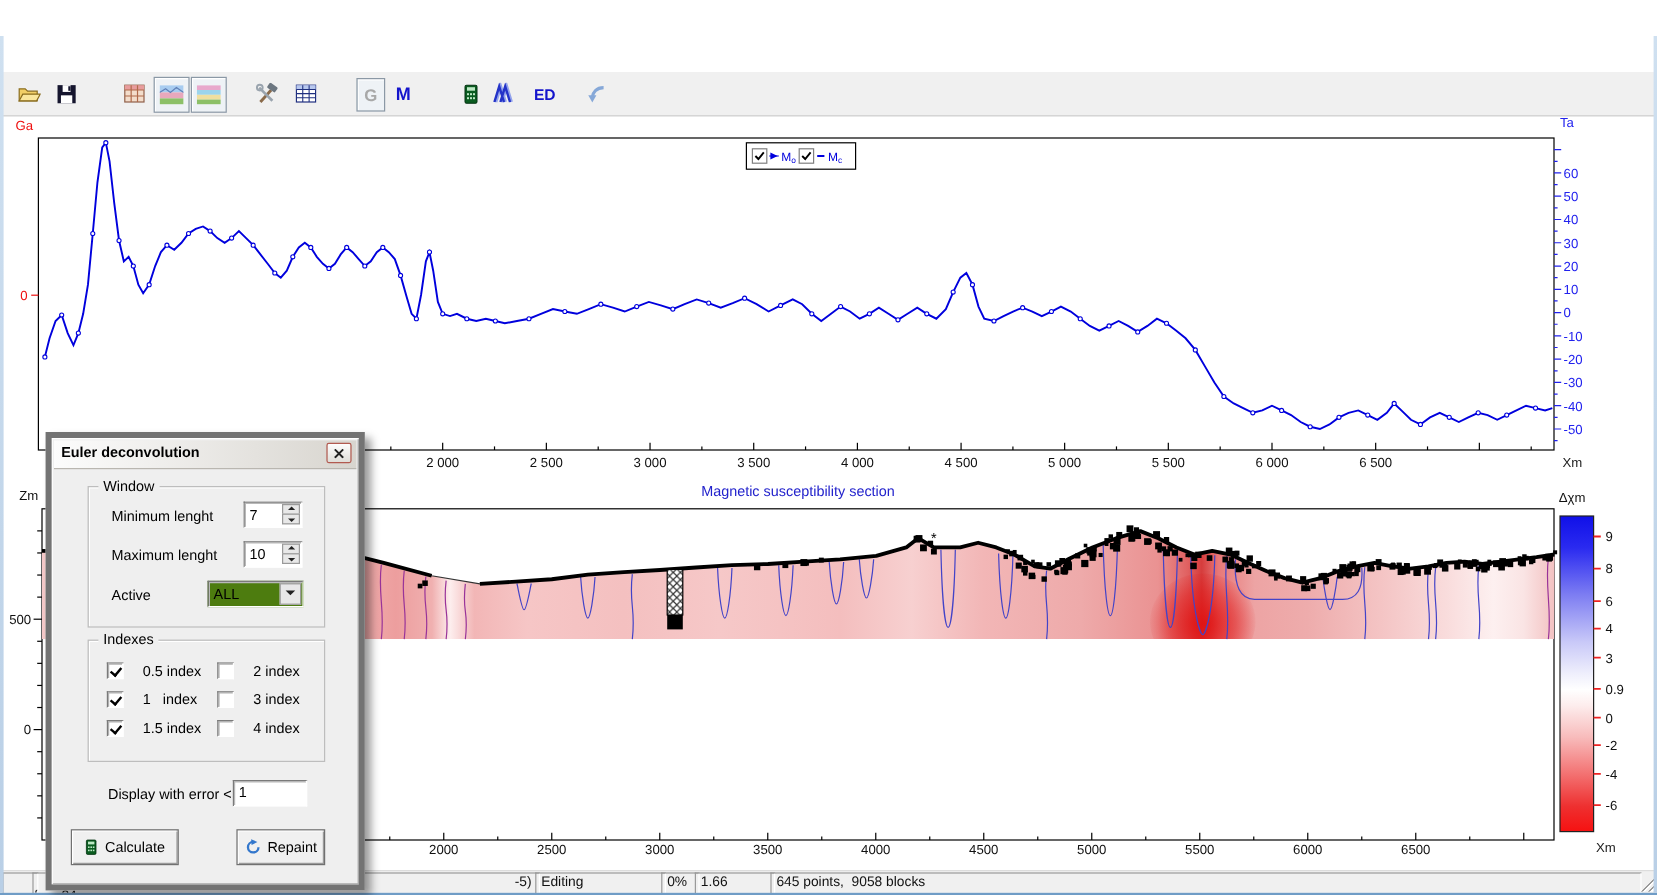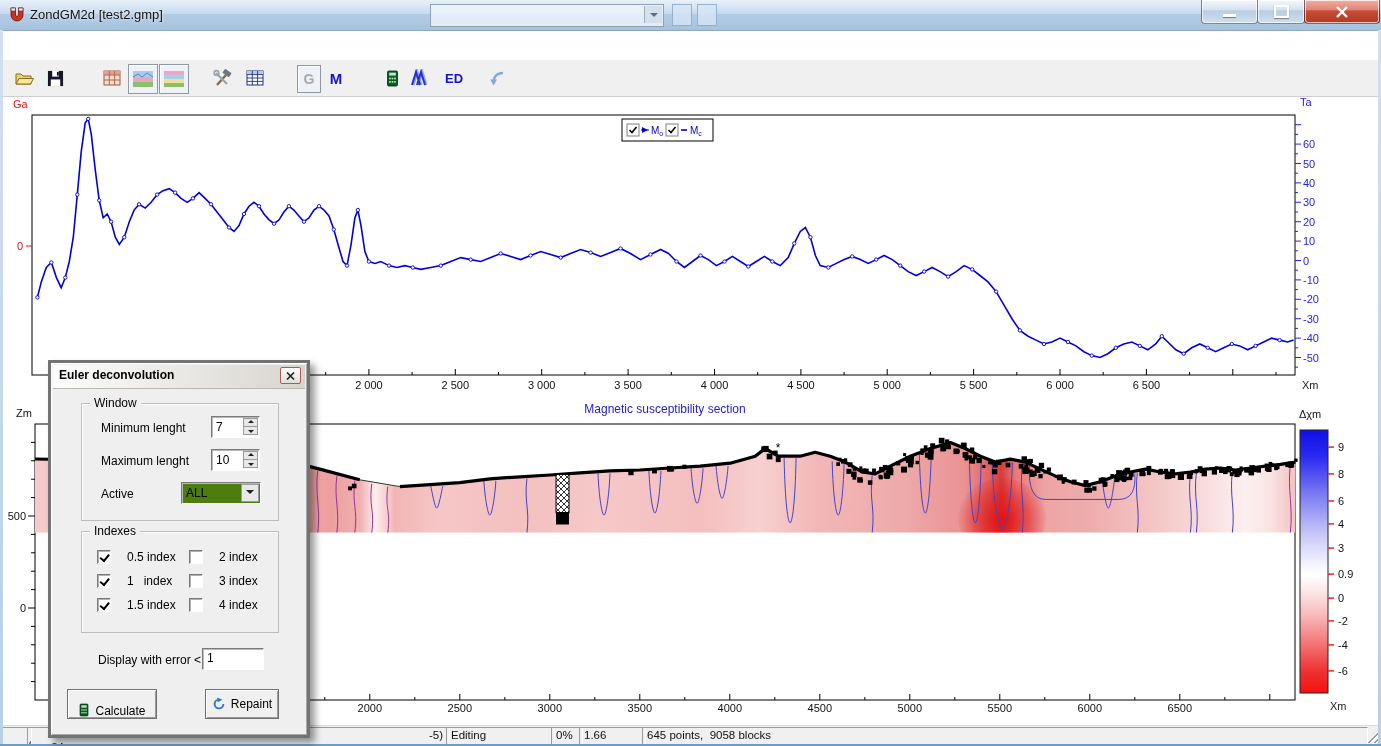--- a/index.html
+++ b/index.html
@@ -38,22 +38,22 @@
   #svgSec{position:absolute;left:0;top:395px;}
   
   .statusbar{position:absolute;left:0;top:725px;width:1381px;height:20px;background:#f0f0f0;border-top:1px solid #dcdcdc;font-size:11.5px;color:#111;}
   .panel{position:absolute;top:1px;height:15px;border:1px solid;border-color:#9a9a9a #ffffff #ffffff #9a9a9a;padding:1px 0 0 4px;overflow:hidden;white-space:pre;}
   .grip{position:absolute;right:1px;top:4px;width:13px;height:13px;
     background:
      linear-gradient(135deg,transparent 50%,#9a9a9a 50%,#9a9a9a 58%,#fff 58%,#fff 66%,transparent 66%,transparent 74%,#9a9a9a 74%,#9a9a9a 82%,#fff 82%,#fff 90%,transparent 90%);}
   .botedge{position:absolute;left:0;top:744px;width:1381px;height:2px;background:#6f9cc6;}
   .sideedge{position:absolute;top:30px;width:3px;height:714px;background:linear-gradient(#cfe0f0,#b9cfe6);}
   
-  .dialog{position:absolute;left:48px;top:360px;width:256px;height:372px;background:#efefef;
-    border:3px solid #737373;box-shadow:inset 1px 1px 0 #fff,inset -1px -1px 0 #a8a8a8,5px 5px 7px rgba(0,0,0,.4);z-index:50;font-size:12px;color:#000;}
+  .dialog{position:absolute;left:38px;top:360px;width:256px;height:372px;background:#efefef;
+    border:5px solid #737373;box-shadow:inset 1px 1px 0 #fff,inset -1px -1px 0 #a8a8a8,5px 5px 7px rgba(0,0,0,.4);z-index:50;font-size:12px;color:#000;}
   .dlg-title{position:absolute;left:2px;top:2px;right:2px;height:20px;background:linear-gradient(90deg,#fcfcfc,#d8d5cf);
     border-bottom:1px solid #b9b6b0;font-weight:bold;padding:3px 0 0 6px;font-size:12px;}
   .dlg-close{position:absolute;right:4px;top:2px;width:19px;height:15px;background:linear-gradient(#fdfdfd,#e0ded9);
     border:1px solid #b25a50;border-radius:2px;display:flex;align-items:center;justify-content:center;}
   .dlg-close svg{display:block;}
   .group{position:absolute;border:1px solid #bdbdbd;box-shadow:1px 1px 0 #fff inset;}
   .grp-label{position:absolute;top:-8px;left:8px;background:#efefef;padding:0 4px;font-size:12px;}
   .flabel{position:absolute;font-size:12px;white-space:pre;}
   .spin{position:absolute;width:47px;height:20px;background:#fff;border:1px solid;border-color:#7a7a7a #fff #fff #7a7a7a;box-shadow:inset 1px 1px 0 #b8b8b8;}
   .spin .val{position:absolute;left:4px;top:3px;font-size:12px;}
@@ -72,46 +72,20 @@
   .cbl{margin-left:16px;font-size:12px;white-space:pre;}
   .einput{position:absolute;width:56px;height:18px;background:#fff;border:1px solid;border-color:#7a7a7a #fff #fff #7a7a7a;box-shadow:inset 1px 1px 0 #b8b8b8;padding:2px 0 0 4px;font-size:12px;}
   .dbtn{position:absolute;height:28px;background:#f0f0f0;border:1px solid #707070;box-shadow:inset 1px 1px 0 #fff,inset -1px -1px 0 #9a9a9a;
     display:flex;align-items:center;justify-content:center;font-size:12px;gap:5px;}
 </style>
 </head>
 <body>
 
 <div id="win">
 
-  <div class="titlebar">
-    <svg class="appicon" viewBox="0 0 18 18">
-      <path d="M3 2 v7 a6 6 0 0 0 12 0 V2 h-4.5 v7 a1.5 1.5 0 0 1 -3 0 V2 Z" fill="#d03020" stroke="#701808" stroke-width="0.8"></path>
-      <rect x="3" y="2" width="4.5" height="3" fill="#dfe7ef" stroke="#701808" stroke-width="0.6"></rect>
-      <rect x="10.5" y="2" width="4.5" height="3" fill="#dfe7ef" stroke="#701808" stroke-width="0.6"></rect>
-    </svg>
-    <span class="wtitle">ZondGM2d [test2.gmp]</span>
-    <div class="ghostcombo">
-        <div class="arr"></div>
-      </div>
-    <div class="ghostbtn" style="left:672px;"></div>
-    <div class="ghostbtn" style="left:697px;"></div>
-    <div class="winbtns">
-      <div class="wbtn min">
-          <span class="gl-min"></span>
-        </div>
-      <div class="wbtn max">
-          <span class="gl-max"></span>
-        </div>
-      <div class="wbtn close">
-        <svg width="14" height="12" viewBox="0 0 14 12">
-          <path d="M2 1 L12 11 M12 1 L2 11" stroke="#fff" stroke-width="2.4"></path>
-        </svg>
-      </div>
-    </div>
-  </div>
 
 
   <div class="toolbar">
     <div class="tbtn" style="left:14px;top:8px;width:20px;height:20px">
       <svg width="19" height="17" viewBox="0 0 19 17">
         <path d="M1 4 L6 4 L8 6 L16 6 L16 14 L1 14 Z" fill="#f2cf66" stroke="#8a6d1f"></path>
         <path d="M1 14 L4 8.5 L18.5 8.5 L15.5 14 Z" fill="#fbe79c" stroke="#8a6d1f"></path>
       </svg>
     </div>
     <div class="tbtn" style="left:45px;top:8px;width:20px;height:20px">
@@ -816,21 +790,21 @@
       </label>
       <label class="cbrow" style="left:107px;top:66px">
         <span class="box"></span>
         <span class="cbl">4 index</span>
       </label>
     </div>
 
     <span class="flabel" style="left:47px;top:290px">Display with error &lt;</span>
     <div class="einput" style="left:151px;top:285px">1</div>
 
-    <div class="dbtn" style="left:16px;top:326px;width:88px;align-items:flex-end;">
+    <div class="dbtn" style="left:16px;top:326px;width:88px;">
       <svg width="12" height="16" viewBox="0 0 18 20">
         <rect x="3" y="1" width="12" height="18" rx="1.5" fill="#0a5c20" stroke="#053312"></rect>
         <rect x="5" y="3" width="8" height="3.5" fill="#bce8c4"></rect>
         <g fill="#bce8c4">
             <rect x="5" y="9" width="2" height="2"></rect>
             <rect x="8" y="9" width="2" height="2"></rect>
             <rect x="11" y="9" width="2" height="2"></rect>
         <rect x="5" y="13" width="2" height="2"></rect>
             <rect x="8" y="13" width="2" height="2"></rect>
             <rect x="11" y="13" width="2" height="2"></rect>

